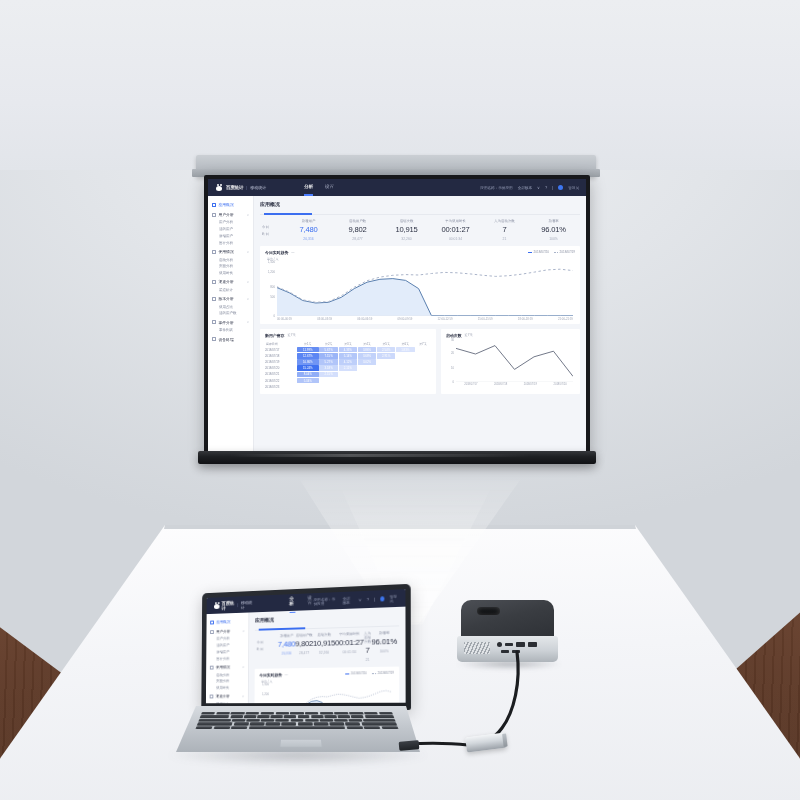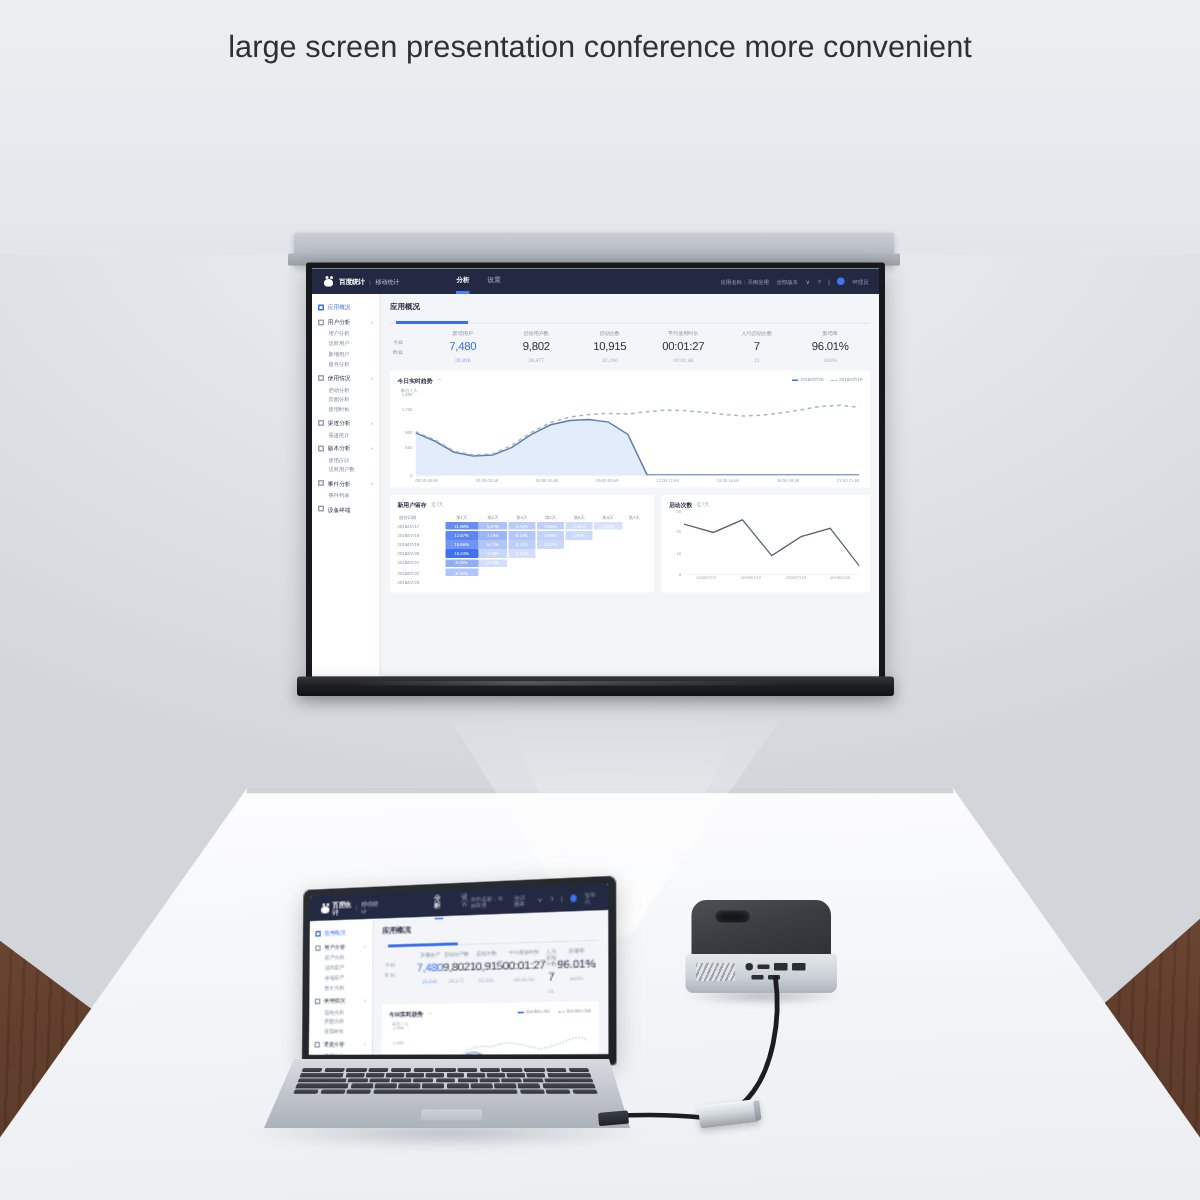--- a/index.html
+++ b/index.html
@@ -326,21 +326,20 @@
     </div>
   <div class="floor-right">
       <div class="floor-grain"></div>
     </div>
 
   <div class="table"></div>
   <div class="table-edge"></div>
 </div>
 
 <div class="headings">
-  <div class="sub" style="margin-top:0">large screen presentation conference more convenient</div>
 </div>
 
 <div class="screen-unit">
   <div class="valance"></div>
   <div class="valance-cap"></div>
   <div class="bezel"></div>
   <div class="screen-surface">
 
     <div class="dash">
   <div class="dash-top">

